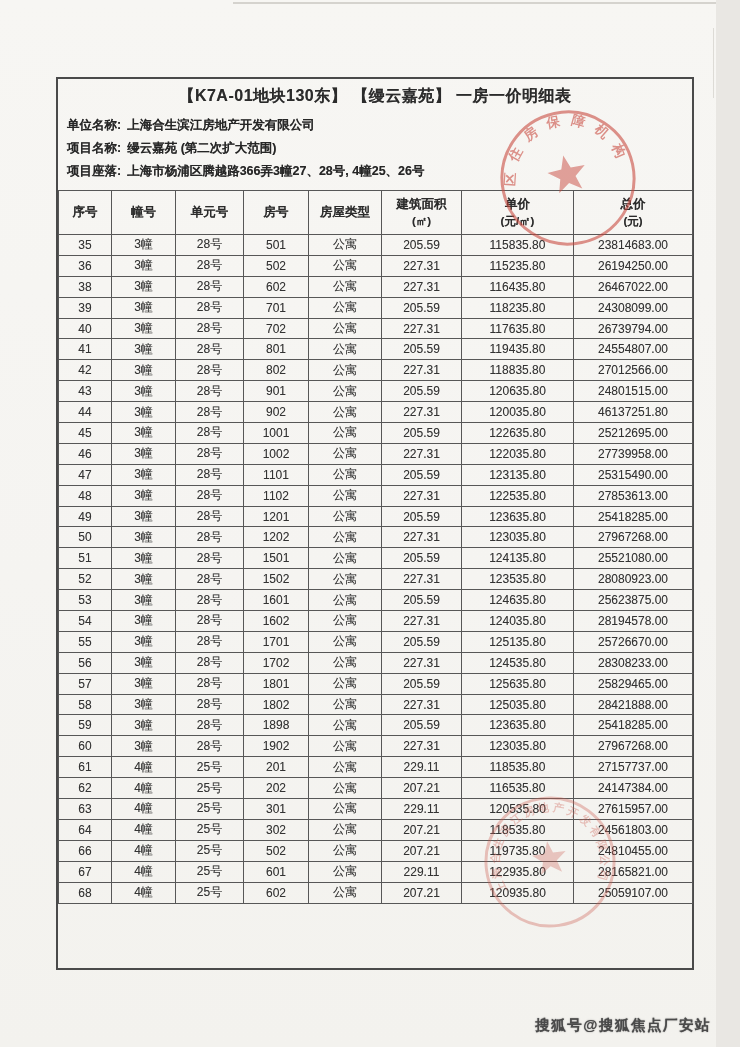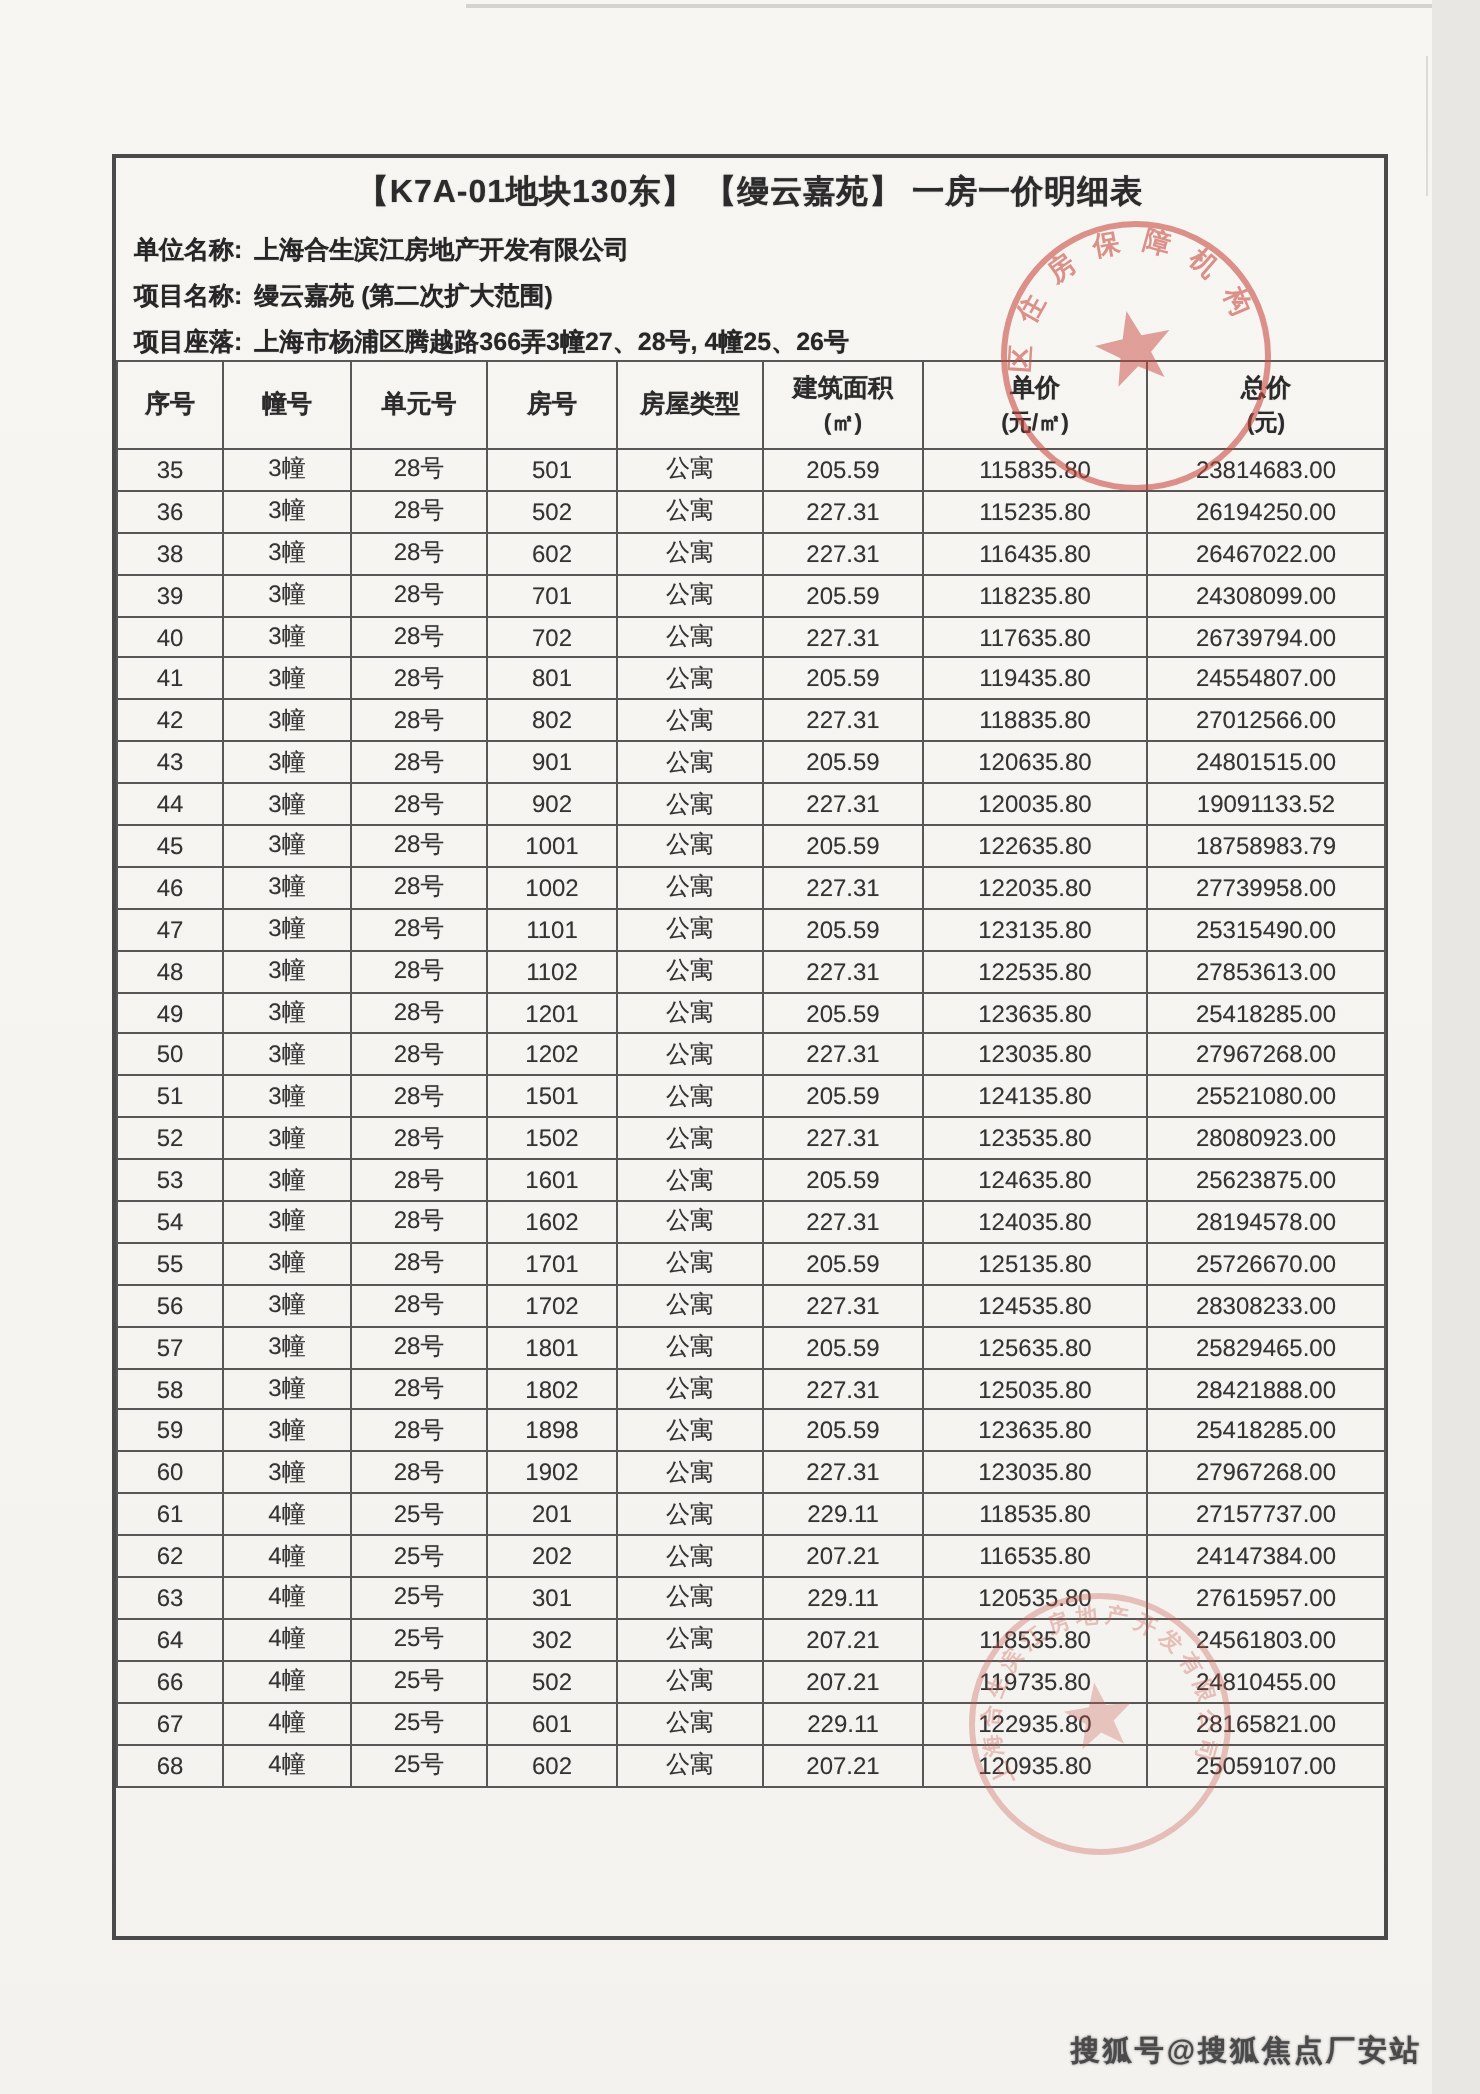--- a/index.html
+++ b/index.html
@@ -27,21 +27,21 @@
     font-size:16px; font-weight:700; color:#2b2b2b; letter-spacing:.5px;
     text-shadow:0 0 .6px rgba(43,43,43,.55);
   }
   .info-block { position:absolute; top:35px; left:9px; right:20px; }
   .info-line { height:23px; line-height:23px; font-size:12.5px; font-weight:700; color:#262626;
     white-space:nowrap; text-shadow:0 0 .5px rgba(38,38,38,.5); }
   .info-line .lbl { margin-right:6px; }
 
   
   table.price-table {
-    position:absolute; top:101px; left:0; width:100%;
+    position:absolute; top:111px; left:0; width:100%;
     border-collapse:collapse; table-layout:fixed;
   }
   .price-table th, .price-table td {
     border:1px solid #575757; text-align:center; vertical-align:middle;
     overflow:hidden; white-space:nowrap;
   }
   .price-table thead th { height:44px; font-size:12.5px; font-weight:700; color:#2b2b2b;
     text-shadow:0 0 .5px rgba(43,43,43,.45); }
   .price-table thead th .sub { font-size:11.5px; font-weight:700; margin-top:1px; }
   .price-table tbody td { height:20.9px; font-size:12px; color:#333;
@@ -208,31 +208,31 @@
             <td>24801515.00</td>
           </tr>
           <tr>
             <td>44</td>
             <td>3幢</td>
             <td>28号</td>
             <td>902</td>
             <td>公寓</td>
             <td>227.31</td>
             <td>120035.80</td>
-            <td>19091133.52</td>
+            <td>46137251.80</td>
           </tr>
           <tr>
             <td>45</td>
             <td>3幢</td>
             <td>28号</td>
             <td>1001</td>
             <td>公寓</td>
             <td>205.59</td>
             <td>122635.80</td>
-            <td>18758983.79</td>
+            <td>25212695.00</td>
           </tr>
           <tr>
             <td>46</td>
             <td>3幢</td>
             <td>28号</td>
             <td>1002</td>
             <td>公寓</td>
             <td>227.31</td>
             <td>122035.80</td>
             <td>27739958.00</td>

